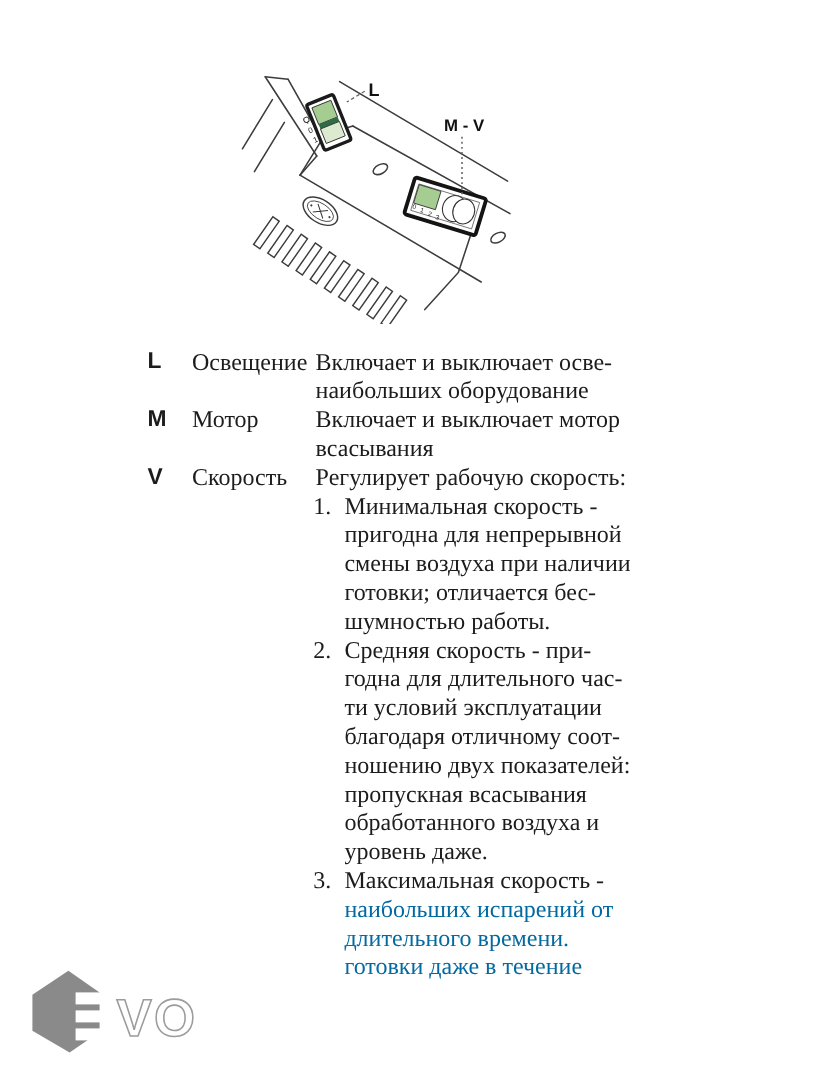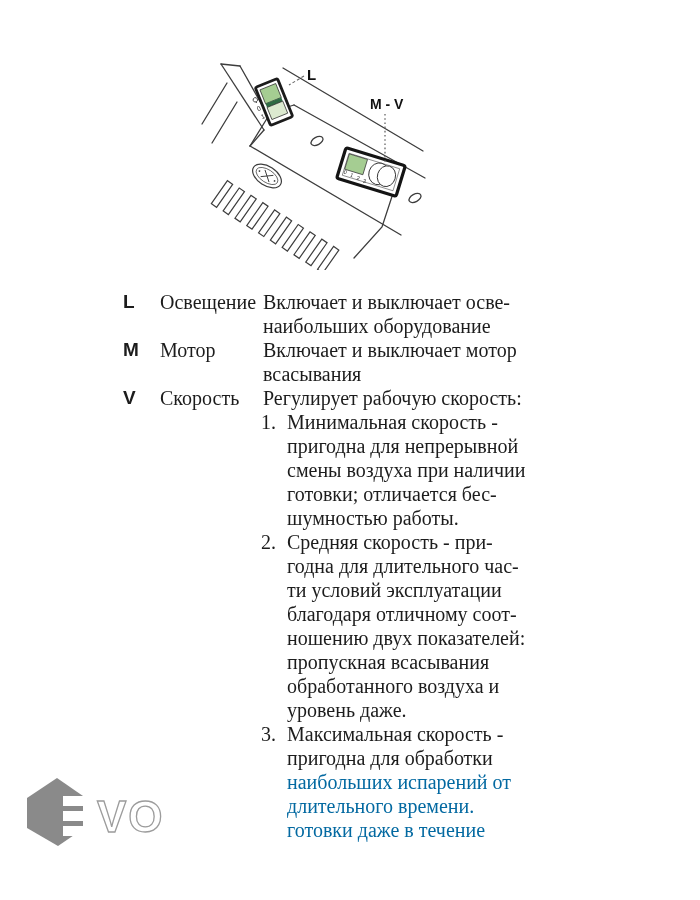--- a/index.html
+++ b/index.html
@@ -22,21 +22,21 @@
   }
   .name{width:103px;flex:0 0 103px;}
   .desc{flex:1;}
   .dline{white-space:nowrap;}
   .vlist{margin-left:138px;}
   .item{display:flex;align-items:flex-start;}
   .num{width:26px;flex:0 0 26px;}
   .lines{flex:1;}
   .gray{color:#0369a1;}
 
-  .logo-wrap{position:absolute;left:20px;top:771px;width:160px;height:90px;text-decoration:underline;}
+  .logo-wrap{position:absolute;left:20px;top:802px;width:160px;height:90px;text-decoration:underline;}
   .logo-wrap svg{width:100%;height:100%;display:block;}
 
   .diag-label{
     font-family:"Liberation Sans", sans-serif;font-weight:bold;fill:#111;
   }
   .diag-mark{
     font-family:"Liberation Sans", sans-serif;fill:#222;
   }
 </style>
 </head>
@@ -164,21 +164,20 @@
           <div class="dline">ношению двух показателей:</div>
           <div class="dline">пропускная всасывания</div>
           <div class="dline">обработанного воздуха и</div>
           <div class="dline">уровень даже.</div>
         </div>
       </div>
       <div class="item">
         <span class="num">3.</span>
         <div class="lines">
           <div class="dline">Максимальная скорость -</div>
-          <div class="dline">пригодна для обработки</div>
           <div class="dline gray">наибольших испарений от</div>
           <div class="dline gray">длительного времени.</div>
           <div class="dline gray">готовки даже в течение</div>
         </div>
       </div>
     </div>
 </div>
 
 <div class="logo-wrap">
   <svg viewBox="0 0 160 90">

